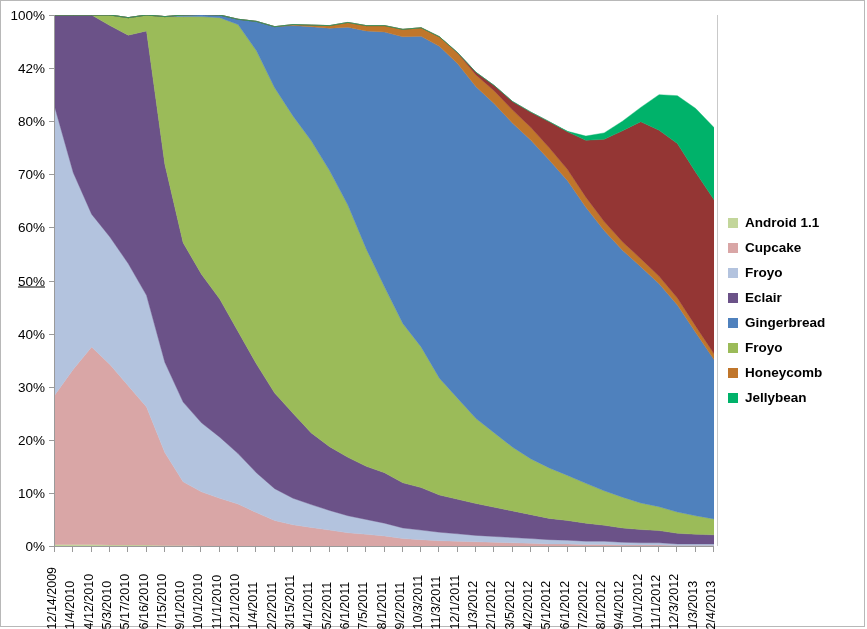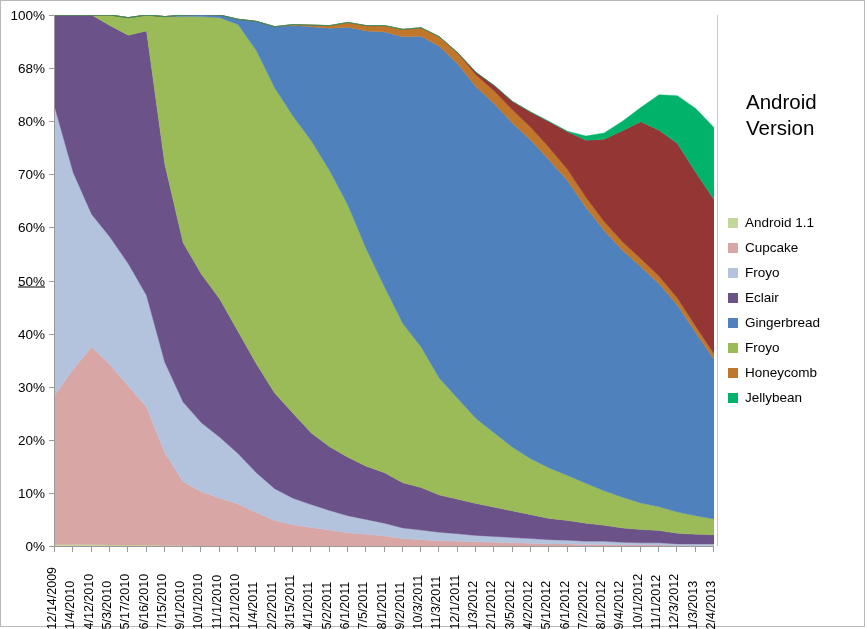--- a/index.html
+++ b/index.html
@@ -85,20 +85,21 @@
   }
   #legend-items{
     position:absolute;
     left:10px;top:195px;
     width:137px;
   }
   .legend-item{
     display:flex;
     align-items:center;
     height:25px;
+    font-weight:bold;
   }
   .legend-swatch{
     width:10px;height:10px;
     margin-right:7px;
     flex:0 0 auto;
   }
   .legend-label{
     font-size:13.5px;
     color:#000;
     white-space:nowrap;
@@ -121,21 +122,21 @@
       <div class="ylab" style="top: 332.6px; margin-left: 44px;">40%</div>
       <div class="ytick" style="top: 332.6px;"></div>
       <div class="ylab" style="top: 279.5px; text-decoration: underline;">50%</div>
       <div class="ytick" style="top: 279.5px;"></div>
       <div class="ylab" style="top: 226.4px;">60%</div>
       <div class="ytick" style="top: 226.4px;"></div>
       <div class="ylab" style="top: 173.3px;">70%</div>
       <div class="ytick" style="top: 173.3px;"></div>
       <div class="ylab" style="top: 120.2px; margin-left: 48px;">80%</div>
       <div class="ytick" style="top: 120.2px;"></div>
-      <div class="ylab" style="top: 67.1px;">68%</div>
+      <div class="ylab" style="top: 67.1px;">42%</div>
       <div class="ytick" style="top: 67.1px;"></div>
       <div class="ylab" style="top: 14px;">100%</div>
       <div class="ytick" style="top: 14px;"></div>
     </div>
 
   <div id="plot-area">
     <svg id="area-svg" viewBox="0 0 659 531" preserveAspectRatio="none">
         <path d="M0.00,529.41 L18.31,529.41 L36.61,529.41 L54.92,529.94 L73.22,529.94 L91.53,529.94 L109.83,530.47 L128.14,530.47 L146.44,531.00 L164.75,531.00 L183.06,531.00 L201.36,531.00 L219.67,531.00 L237.97,531.00 L256.28,531.00 L274.58,531.00 L292.89,531.00 L311.19,531.00 L329.50,531.00 L347.81,531.00 L366.11,531.00 L384.42,531.00 L402.72,531.00 L421.03,531.00 L439.33,531.00 L457.64,531.00 L475.94,531.00 L494.25,531.00 L512.56,531.00 L530.86,531.00 L549.17,531.00 L567.47,531.00 L585.78,531.00 L604.08,531.00 L622.39,531.00 L640.69,531.00 L659.00,531.00 L659.00,531.00 L640.69,531.00 L622.39,531.00 L604.08,531.00 L585.78,531.00 L567.47,531.00 L549.17,531.00 L530.86,531.00 L512.56,531.00 L494.25,531.00 L475.94,531.00 L457.64,531.00 L439.33,531.00 L421.03,531.00 L402.72,531.00 L384.42,531.00 L366.11,531.00 L347.81,531.00 L329.50,531.00 L311.19,531.00 L292.89,531.00 L274.58,531.00 L256.28,531.00 L237.97,531.00 L219.67,531.00 L201.36,531.00 L183.06,531.00 L164.75,531.00 L146.44,531.00 L128.14,531.00 L109.83,531.00 L91.53,531.00 L73.22,531.00 L54.92,531.00 L36.61,531.00 L18.31,531.00 L0.00,531.00 Z" fill="#c3d69b" stroke="#c3d69b" stroke-width="0.4"></path>
         <path d="M0.00,379.67 L18.31,354.18 L36.61,331.88 L54.92,349.40 L73.22,370.64 L91.53,391.88 L109.83,437.54 L128.14,466.75 L146.44,476.84 L164.75,483.21 L183.06,489.05 L201.36,497.55 L219.67,505.51 L237.97,509.76 L256.28,512.41 L274.58,515.07 L292.89,517.73 L311.19,519.32 L329.50,520.91 L347.81,523.57 L366.11,524.63 L384.42,525.69 L402.72,526.22 L421.03,526.75 L439.33,527.28 L457.64,527.81 L475.94,528.35 L494.25,528.88 L512.56,528.88 L530.86,529.41 L549.17,529.41 L567.47,529.94 L585.78,529.94 L604.08,529.94 L622.39,530.47 L640.69,530.47 L659.00,530.47 L659.00,531.00 L640.69,531.00 L622.39,531.00 L604.08,531.00 L585.78,531.00 L567.47,531.00 L549.17,531.00 L530.86,531.00 L512.56,531.00 L494.25,531.00 L475.94,531.00 L457.64,531.00 L439.33,531.00 L421.03,531.00 L402.72,531.00 L384.42,531.00 L366.11,531.00 L347.81,531.00 L329.50,531.00 L311.19,531.00 L292.89,531.00 L274.58,531.00 L256.28,531.00 L237.97,531.00 L219.67,531.00 L201.36,531.00 L183.06,531.00 L164.75,531.00 L146.44,531.00 L128.14,530.47 L109.83,530.47 L91.53,529.94 L73.22,529.94 L54.92,529.94 L36.61,529.41 L18.31,529.41 L0.00,529.41 Z" fill="#d9a6a6" stroke="#d9a6a6" stroke-width="0.4"></path>
         <path d="M0.00,92.93 L18.31,157.71 L36.61,199.13 L54.92,221.96 L73.22,248.51 L91.53,280.37 L109.83,347.27 L128.14,387.10 L146.44,407.81 L164.75,422.14 L183.06,438.61 L201.36,457.72 L219.67,473.65 L237.97,483.21 L256.28,489.58 L274.58,495.42 L292.89,500.73 L311.19,504.45 L329.50,508.17 L347.81,512.95 L366.11,515.07 L384.42,517.19 L402.72,518.79 L421.03,520.38 L439.33,521.44 L457.64,522.50 L475.94,523.57 L494.25,524.63 L512.56,525.16 L530.86,526.22 L549.17,526.22 L567.47,527.28 L585.78,527.81 L604.08,527.81 L622.39,528.88 L640.69,528.88 L659.00,528.88 L659.00,530.47 L640.69,530.47 L622.39,530.47 L604.08,529.94 L585.78,529.94 L567.47,529.94 L549.17,529.41 L530.86,529.41 L512.56,528.88 L494.25,528.88 L475.94,528.35 L457.64,527.81 L439.33,527.28 L421.03,526.75 L402.72,526.22 L384.42,525.69 L366.11,524.63 L347.81,523.57 L329.50,520.91 L311.19,519.32 L292.89,517.73 L274.58,515.07 L256.28,512.41 L237.97,509.76 L219.67,505.51 L201.36,497.55 L183.06,489.05 L164.75,483.21 L146.44,476.84 L128.14,466.75 L109.83,437.54 L91.53,391.88 L73.22,370.64 L54.92,349.40 L36.61,331.88 L18.31,354.18 L0.00,379.67 Z" fill="#b3c3de" stroke="#b3c3de" stroke-width="0.4"></path>
@@ -219,24 +220,20 @@
       <div class="xlab" style="left: 608.083px;">11/1/2012</div>
       <div class="xtick" style="left: 622.389px;"></div>
       <div class="xlab" style="left: 626.389px;">12/3/2012</div>
       <div class="xtick" style="left: 640.694px;"></div>
       <div class="xlab" style="left: 644.694px;">1/3/2013</div>
       <div class="xtick" style="left: 659px;"></div>
       <div class="xlab" style="left: 663px;">2/4/2013</div>
     </div>
 
   <div id="legend">
-    <div id="legend-title">
-      <div>Android</div>
-      <div>Version</div>
-    </div>
     <div id="legend-items">
         <div class="legend-item">
           <span class="legend-swatch" style="background: rgb(195, 214, 155);"></span>
           <span class="legend-label">Android 1.1</span>
         </div>
         <div class="legend-item">
           <span class="legend-swatch" style="background: rgb(217, 166, 166);"></span>
           <span class="legend-label">Cupcake</span>
         </div>
         <div class="legend-item">

